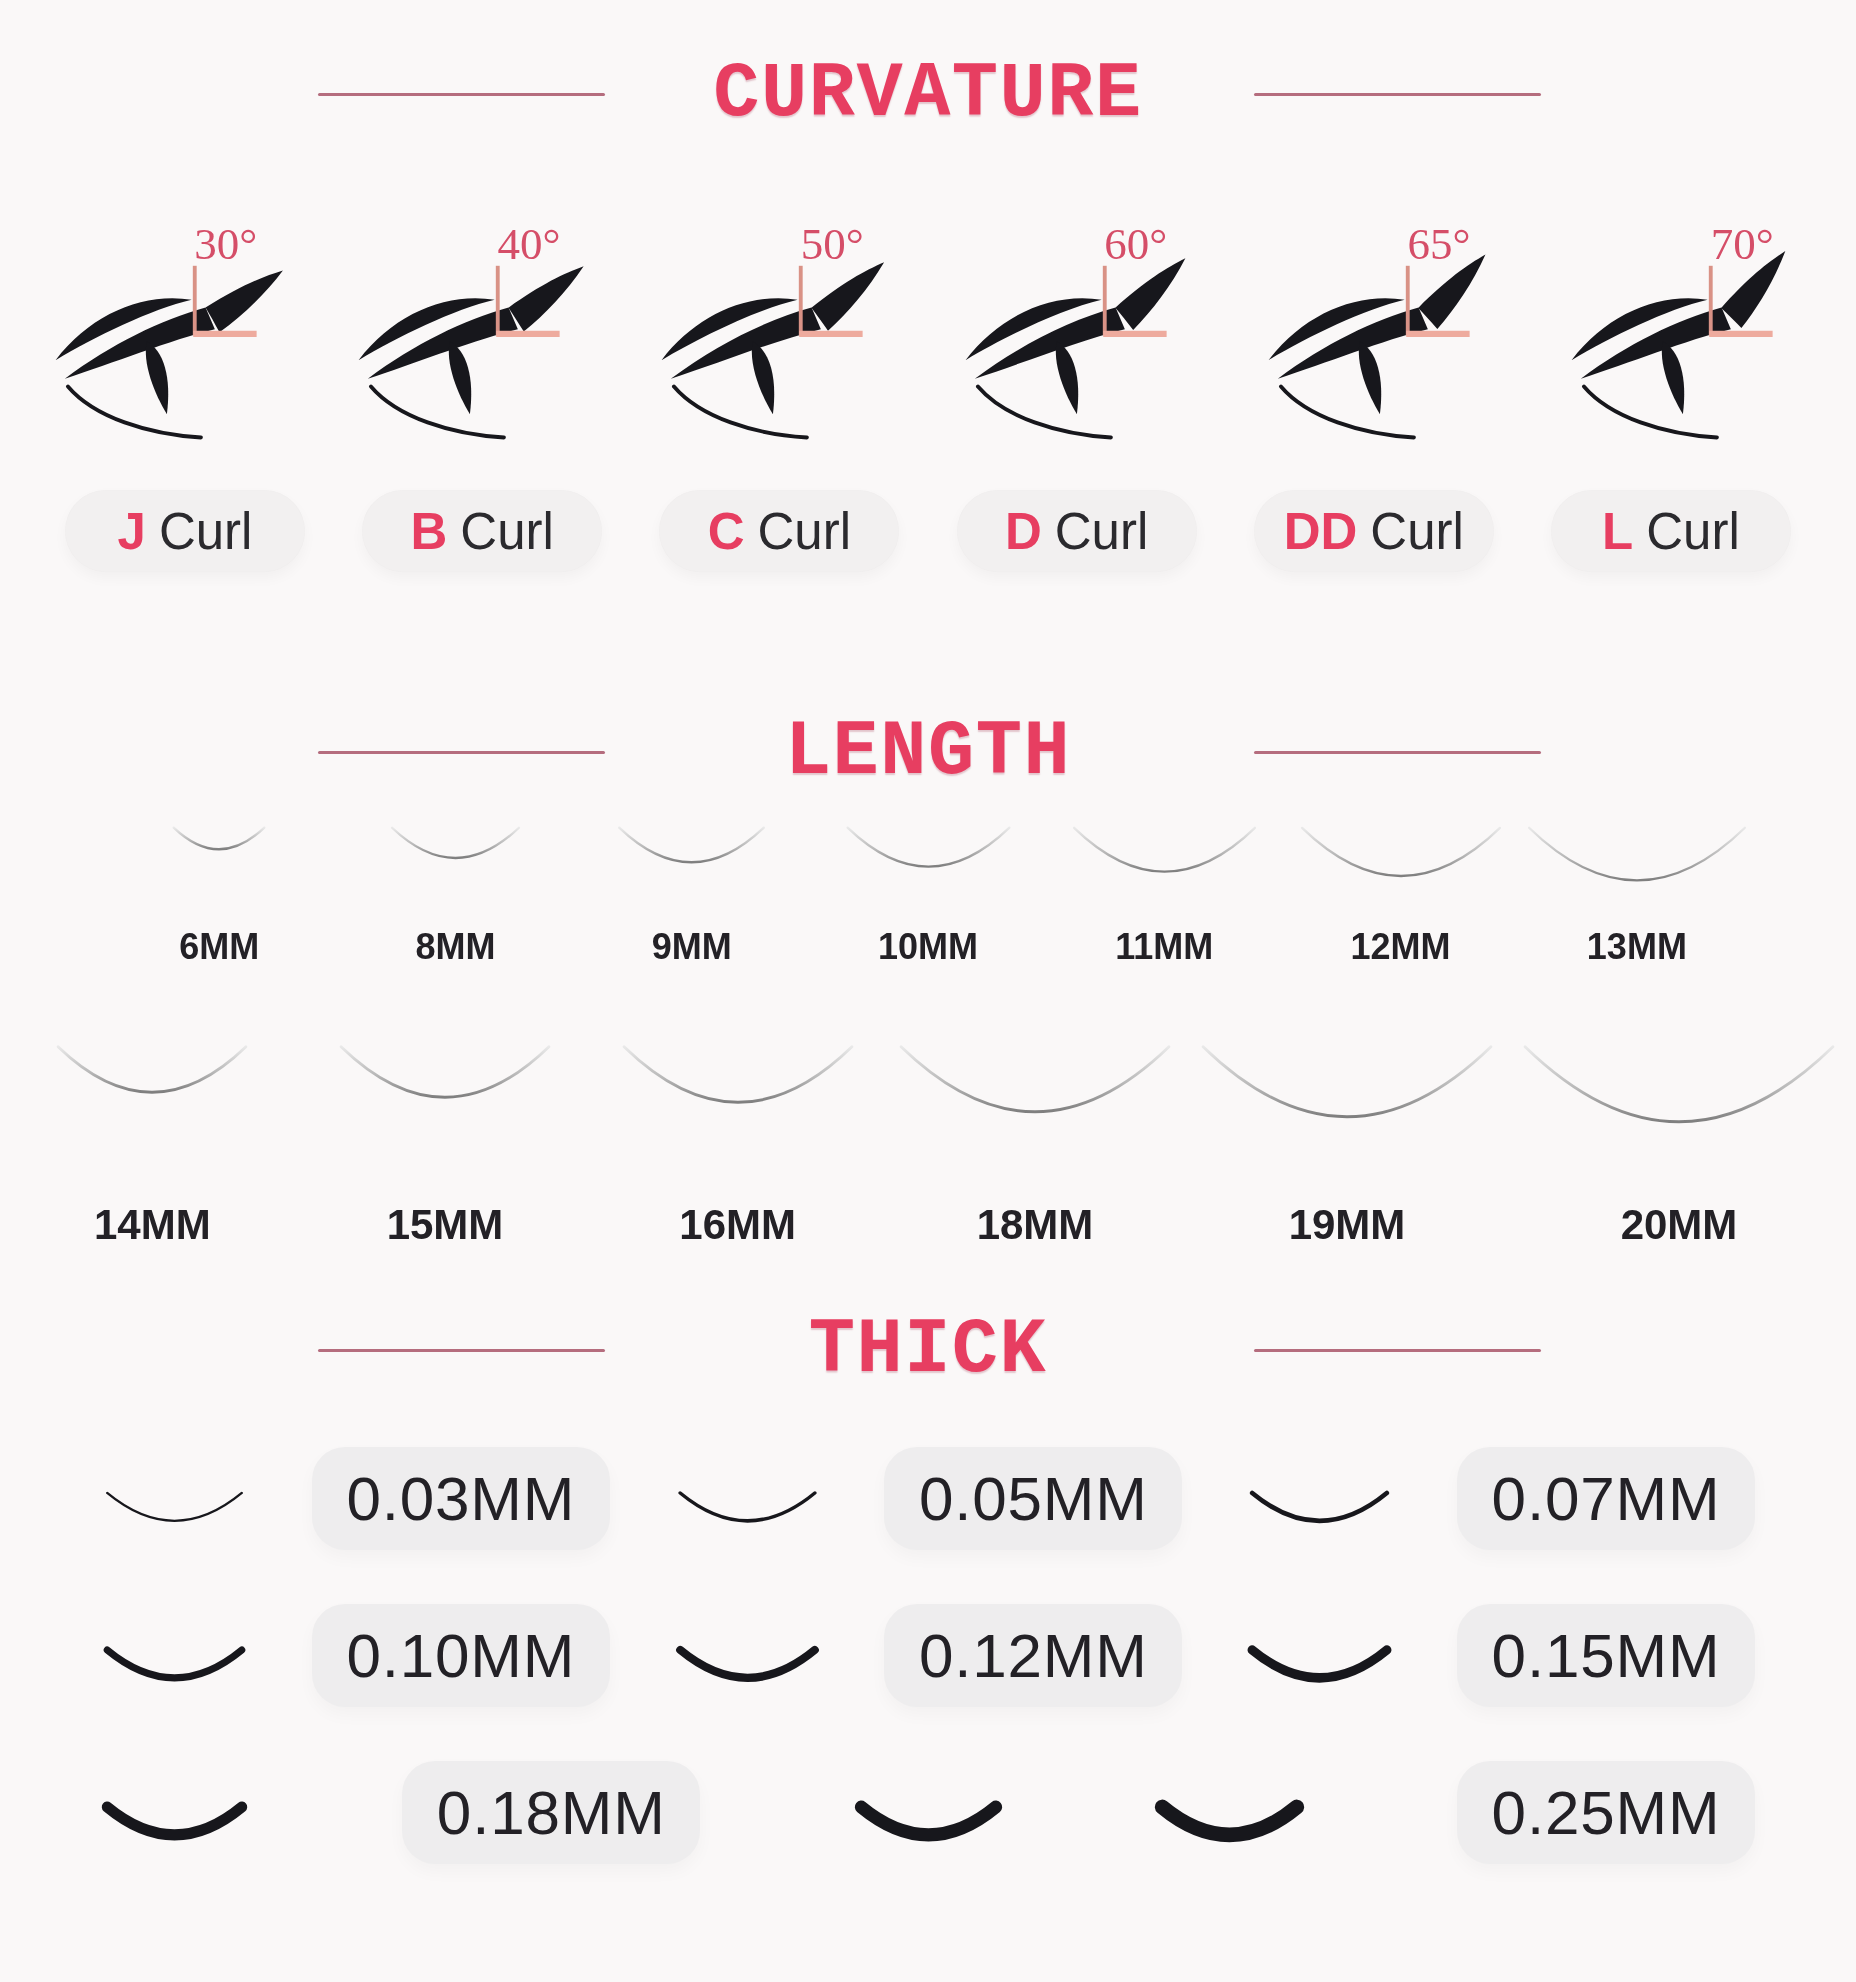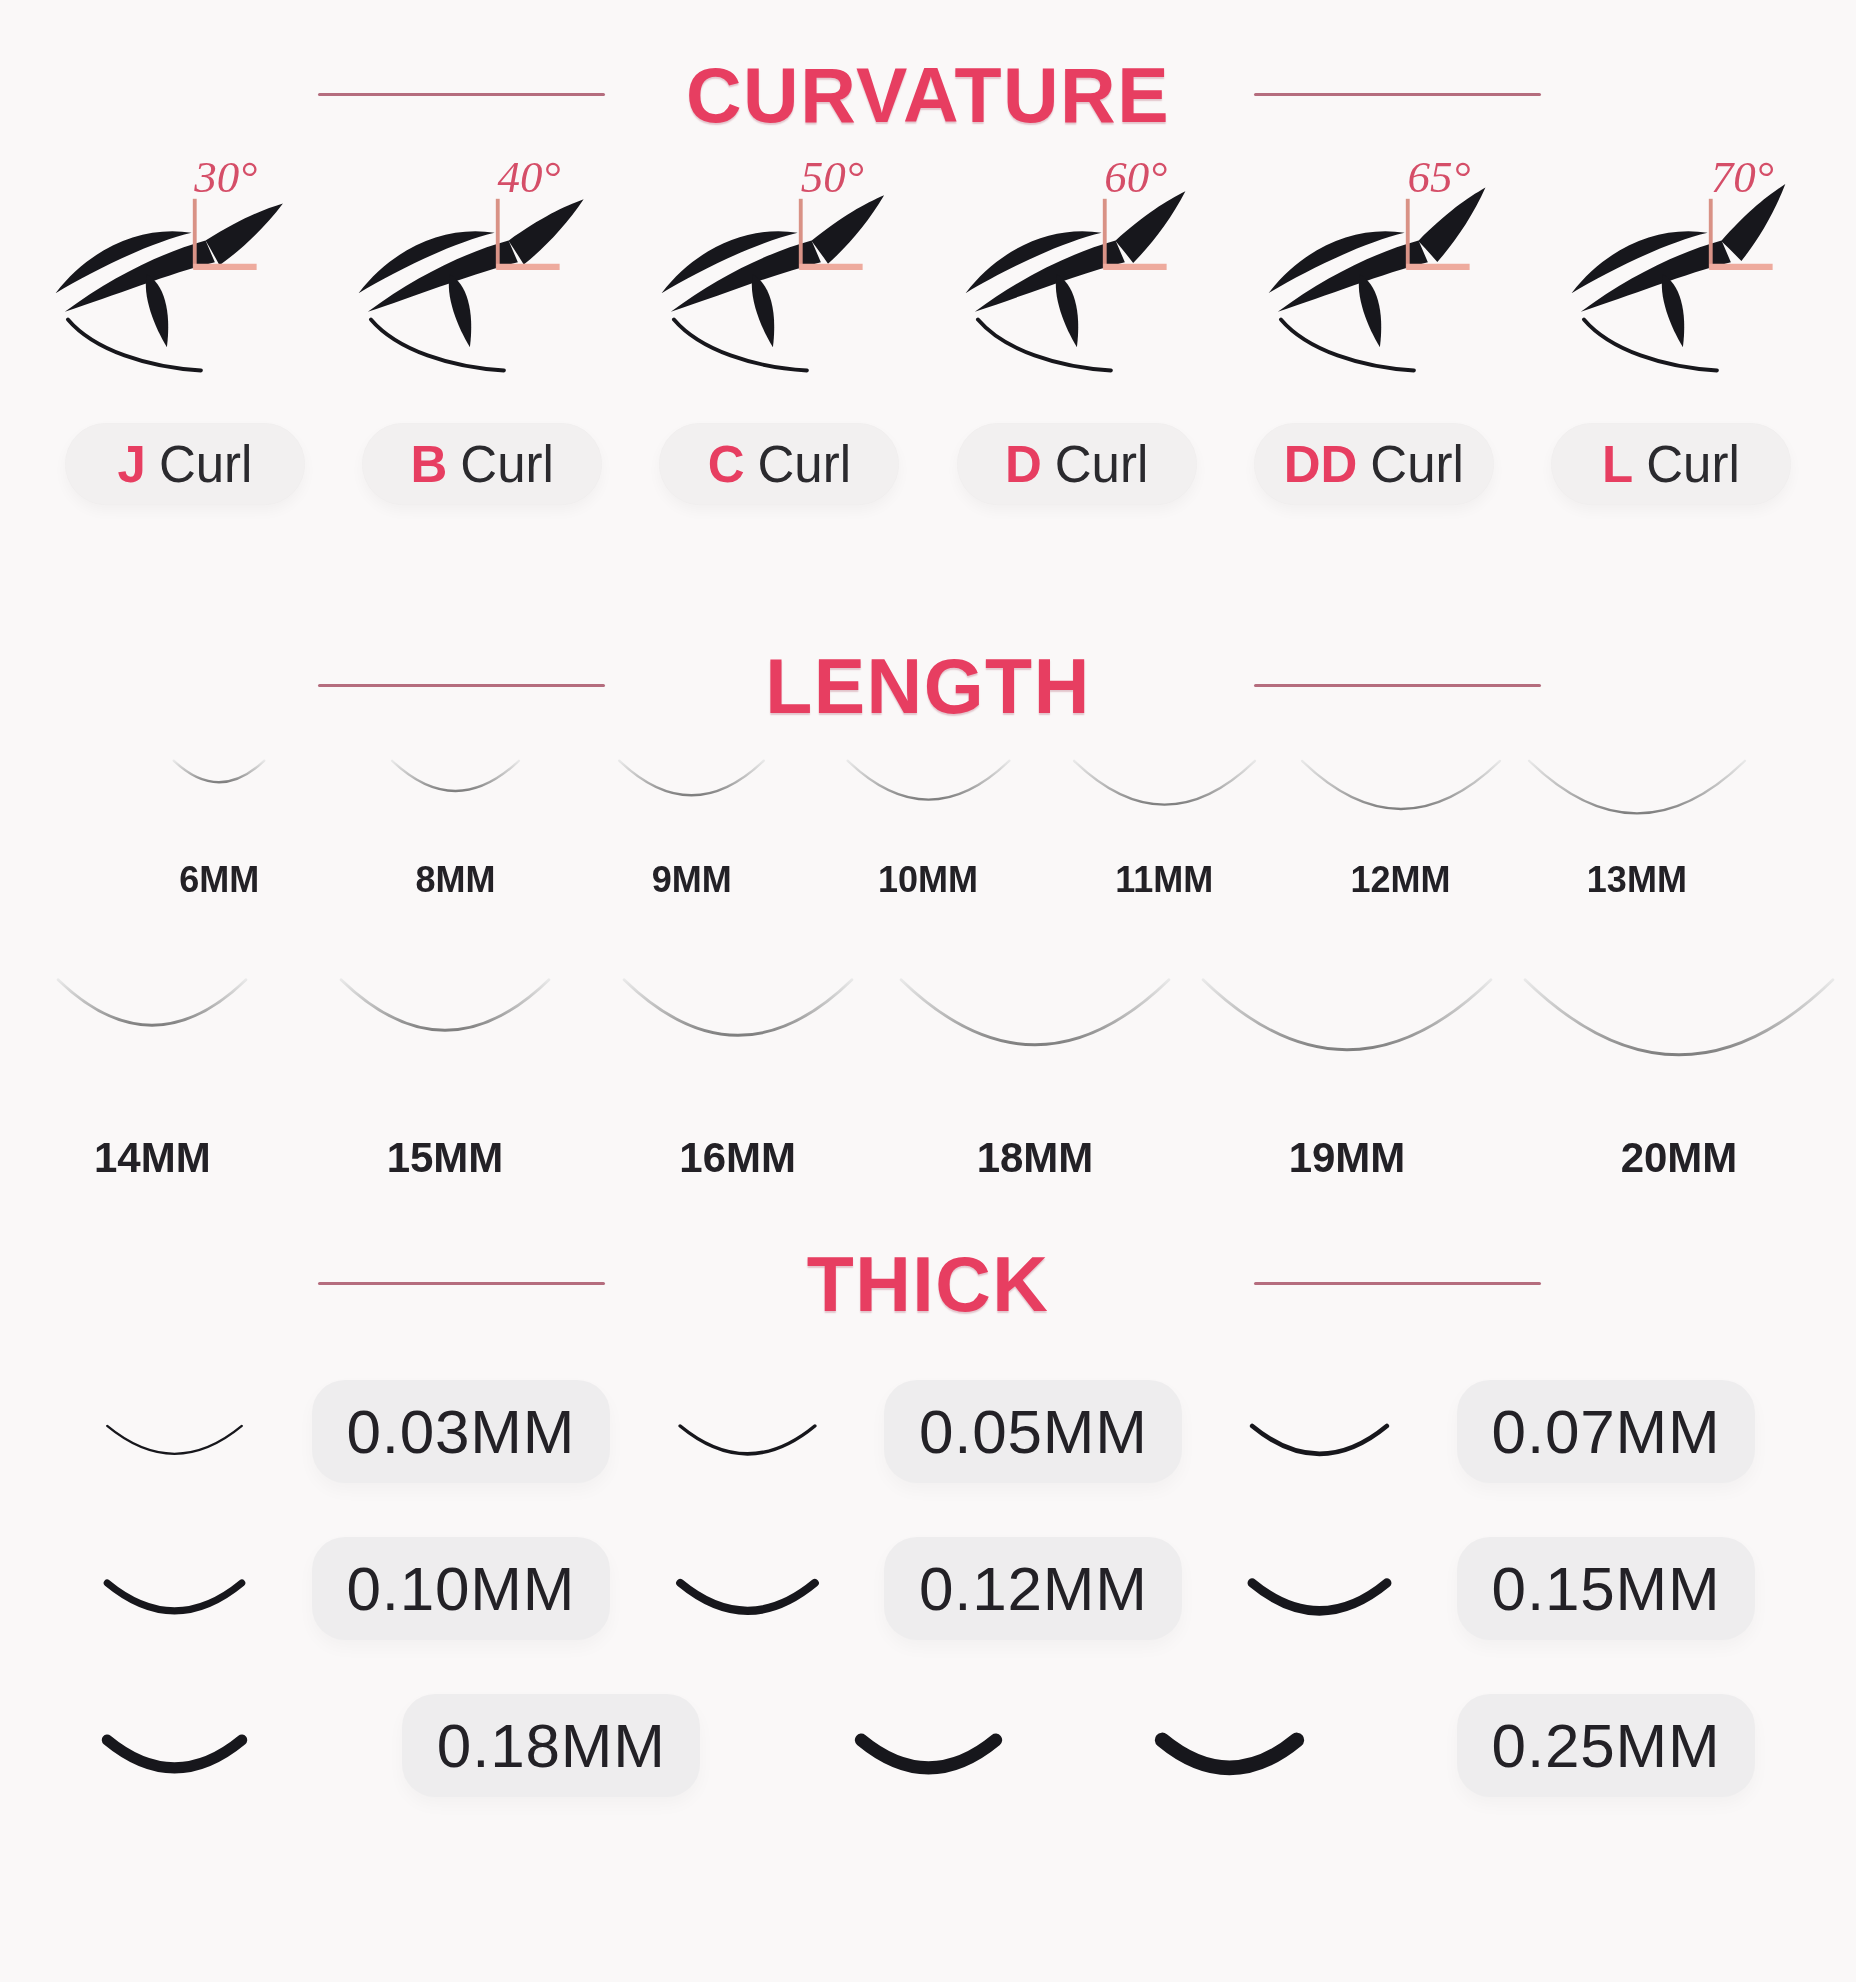--- a/index.html
+++ b/index.html
@@ -9,37 +9,37 @@
     --pill-bg:#f2f0f0; --box-bg:#eeedee; --page-bg:#faf8f8;
   }
   *{margin:0;padding:0;box-sizing:border-box;}
   html,body{width:1856px;height:1983px;}
   body{
     background:var(--page-bg);
     font-family:"Liberation Sans",sans-serif;
     overflow:hidden; position:relative;
   }
   
-  .title-row{position:relative;height:90px;margin:12px auto;width:100%;}
+  .title-row{position:relative;height:90px;margin:0 auto;width:100%;font-family:Liberation Mono, monospace;}
   .title-row .sec-title{
     position:absolute;left:0;right:0;top:0;
     text-align:center;font-size:77px;line-height:90px;font-weight:bold;
     color:var(--accent);letter-spacing:1.5px;
     text-shadow:0 2.3px 1.5px rgba(140,20,50,.22);
   }
   .deco-line{position:absolute;top:43px;height:3.1px;width:287px;background:var(--line);border-radius:1.5px;opacity:.85;}
   .deco-line.left{left:318px;}
   .deco-line.right{right:315px;}
 
   .title-row.t1{margin-top:50px;}
   .title-row.t2{margin-top:136px;}
   .title-row.t3{margin-top:56px;}
 
   
-  .eyes-row{display:flex;padding:0 18px;height:235px;font-style:italic;}
+  .eyes-row{display:flex;padding:0 18px;margin-top:79px;height:235px;}
   .eye-cell{flex:1;display:flex;flex-direction:column;align-items:center;position:relative;}
   .angle-label{
     font-family:"Liberation Serif",serif;font-size:45px;line-height:50px;height:50px;
     color:var(--angle);transform:translateX(56px);
   }
   svg.eye{width:232px;height:192px;margin-top:-6.2px;overflow:visible;}
 
   .pills-row{display:flex;justify-content:space-between;padding:0 65px;margin-top:36px;}
   .pill{
     width:240px;height:82px;background:var(--pill-bg);border-radius:41px;

